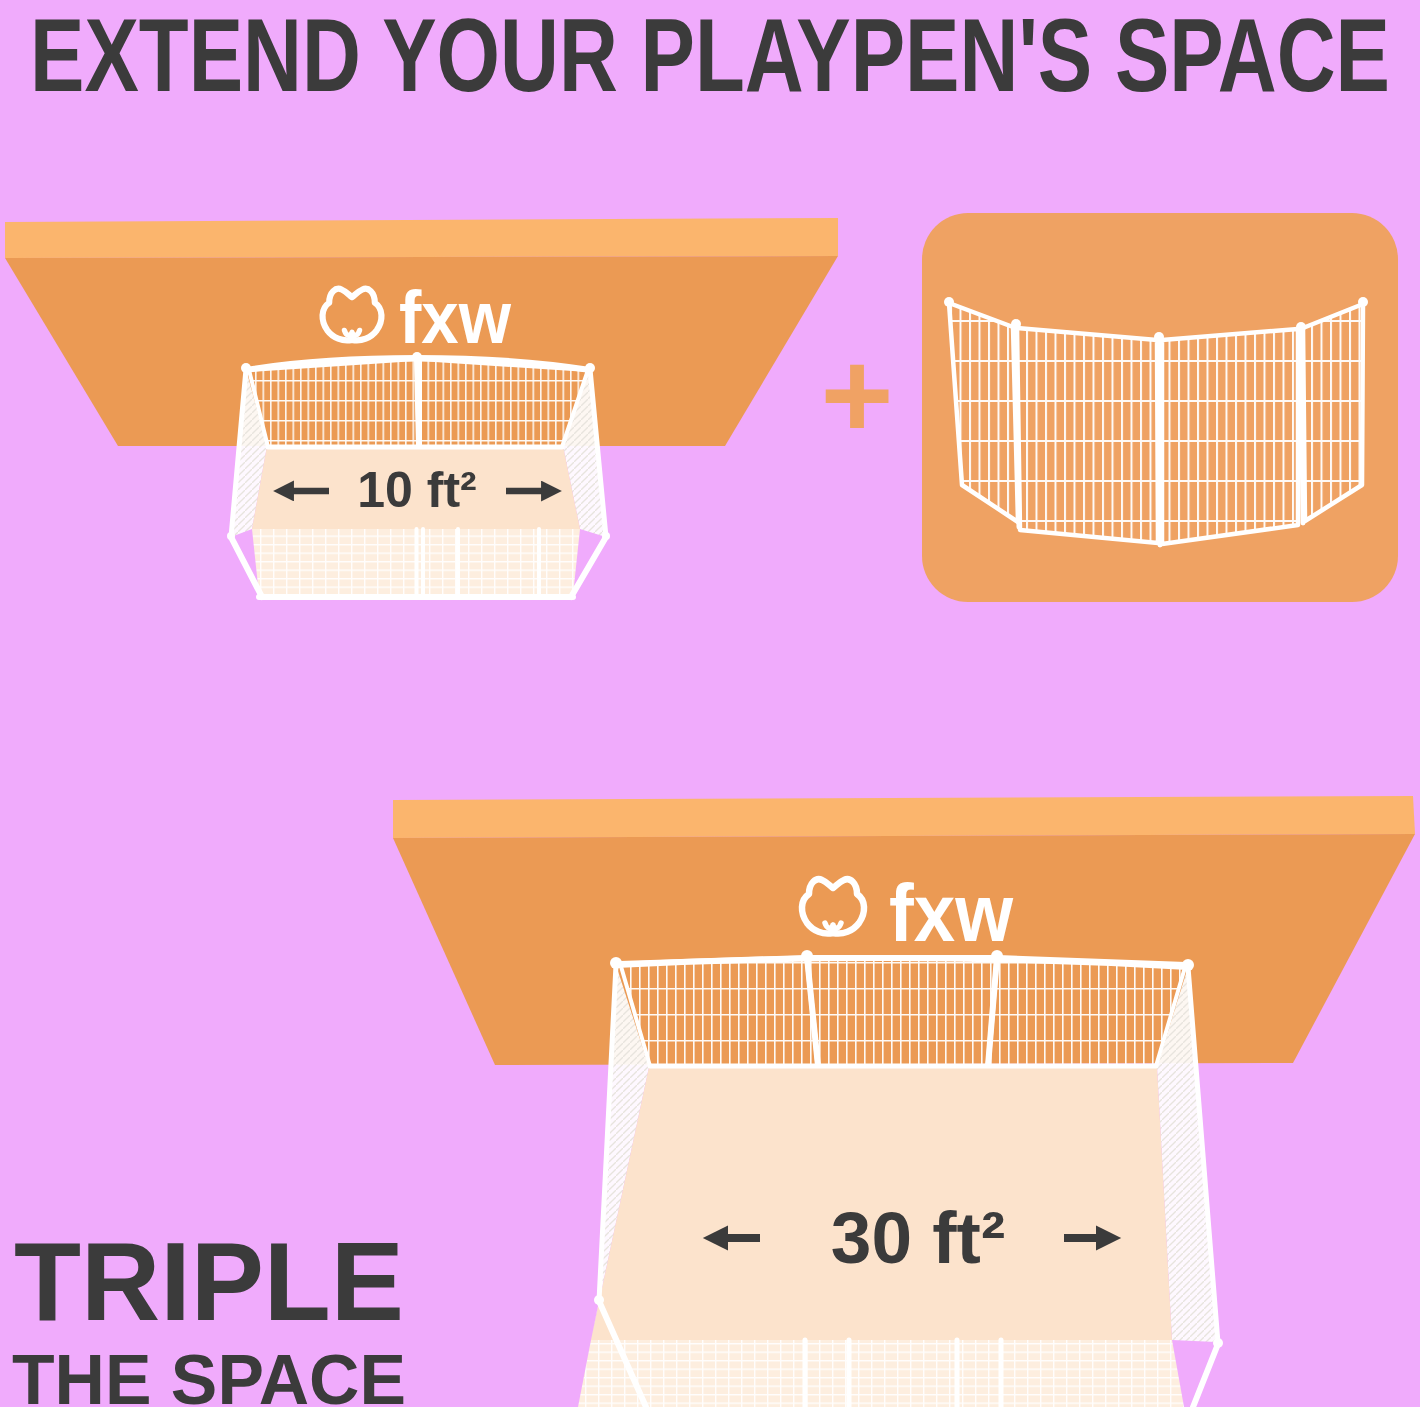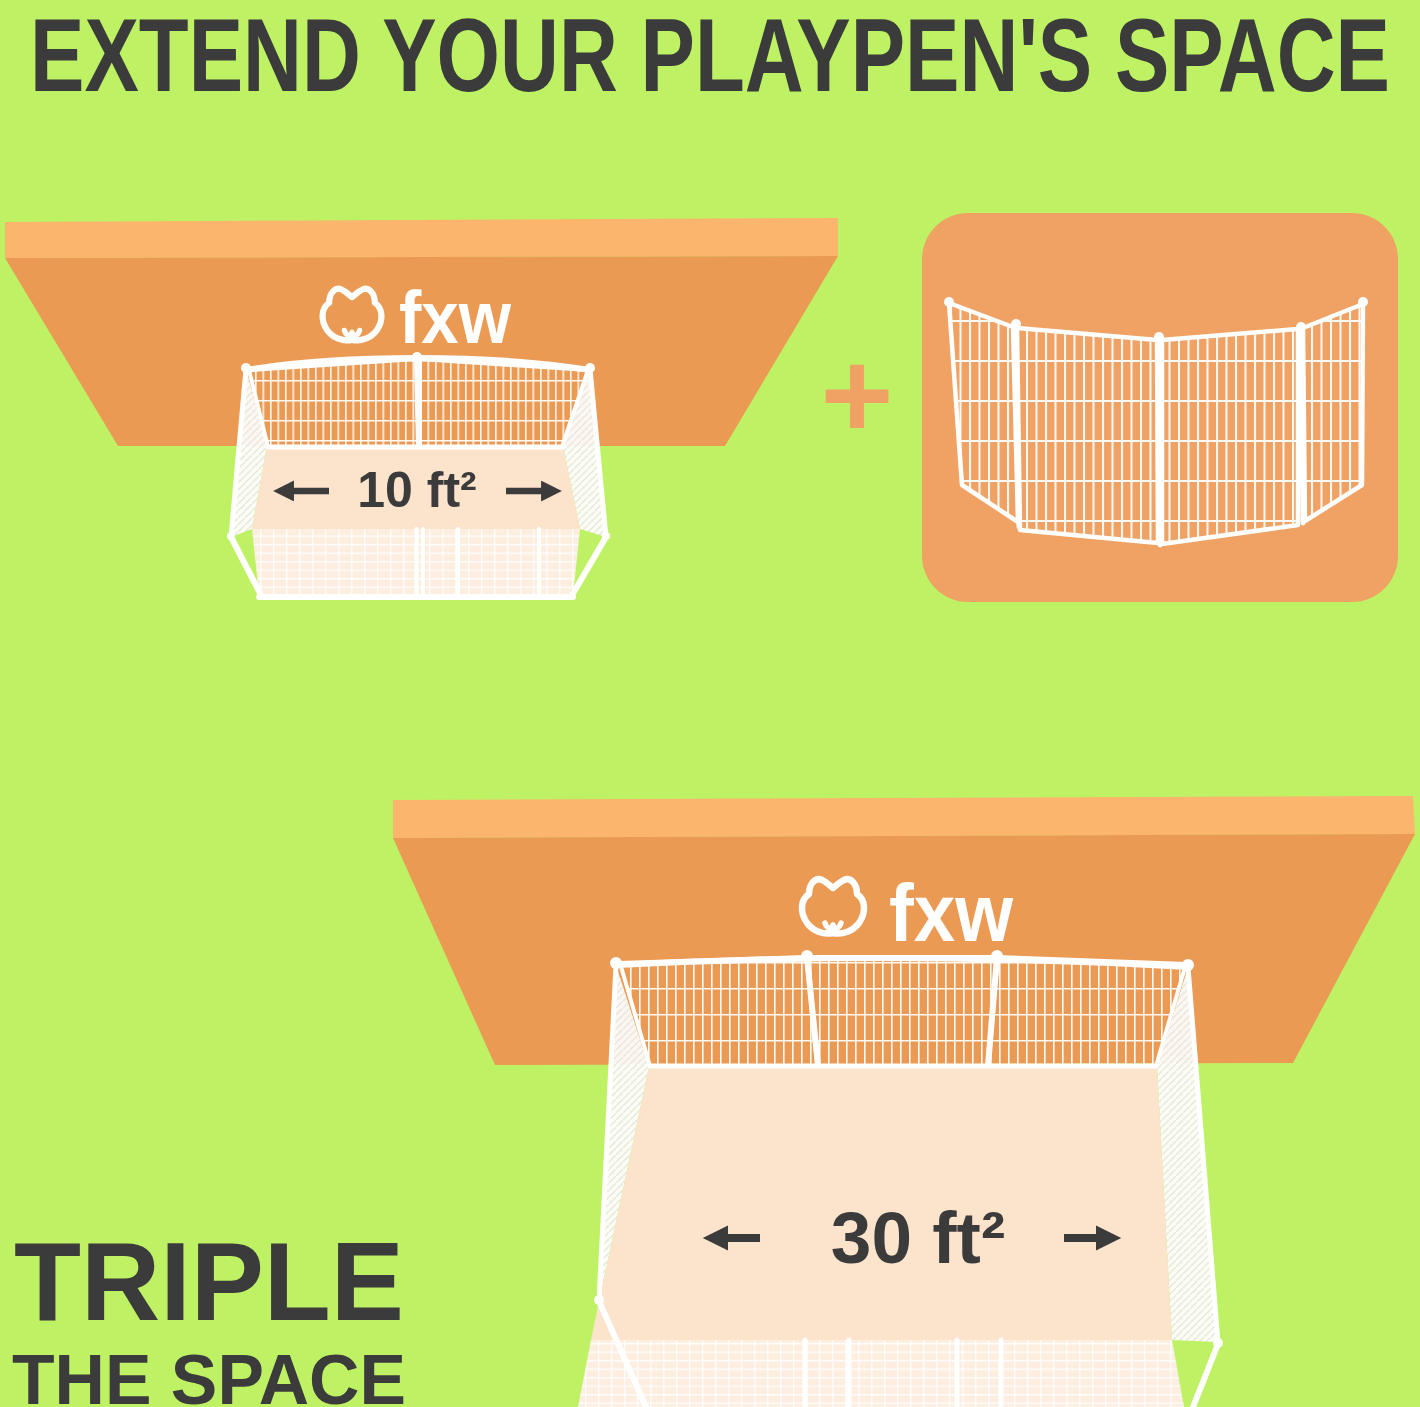--- a/index.html
+++ b/index.html
@@ -1,20 +1,20 @@
 <!DOCTYPE html>
 <html><head>
 <meta charset="utf-8">
 <style>
   html, body { margin: 0; padding: 0; background: #ffffff; }
   .stage {
     position: relative;
     width: 1420px;
     height: 1407px;
-    background: #bef264;
+    background: #f0abfc;
     overflow: hidden;
     font-family: "Liberation Sans", sans-serif;
   }
   .stage svg { position: absolute; left: 0; top: 0; display: block; }
   text { font-family: "Liberation Sans", sans-serif; }
 </style>
 </head>
 <body>
 
 <div class="stage">

